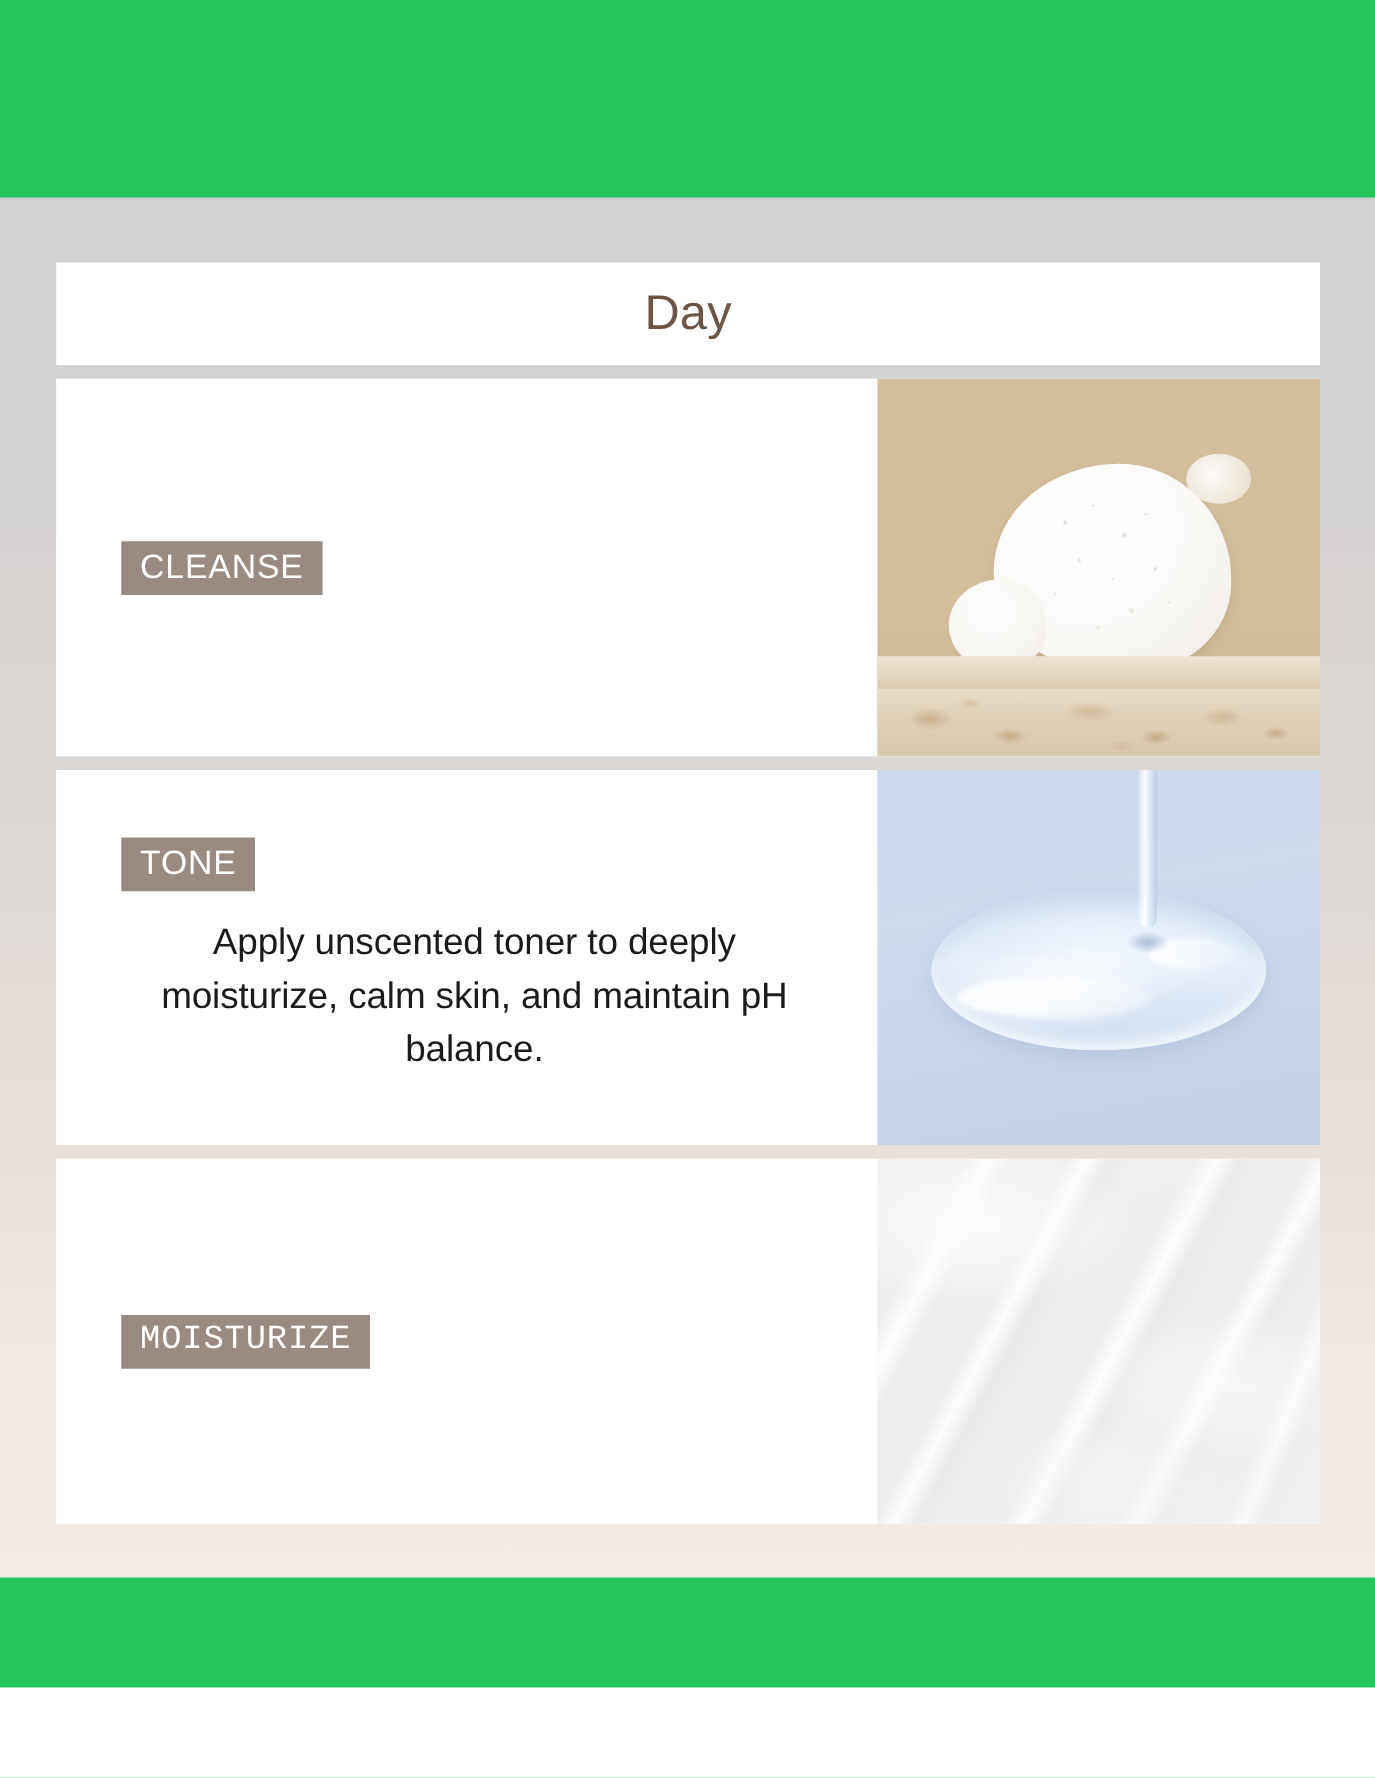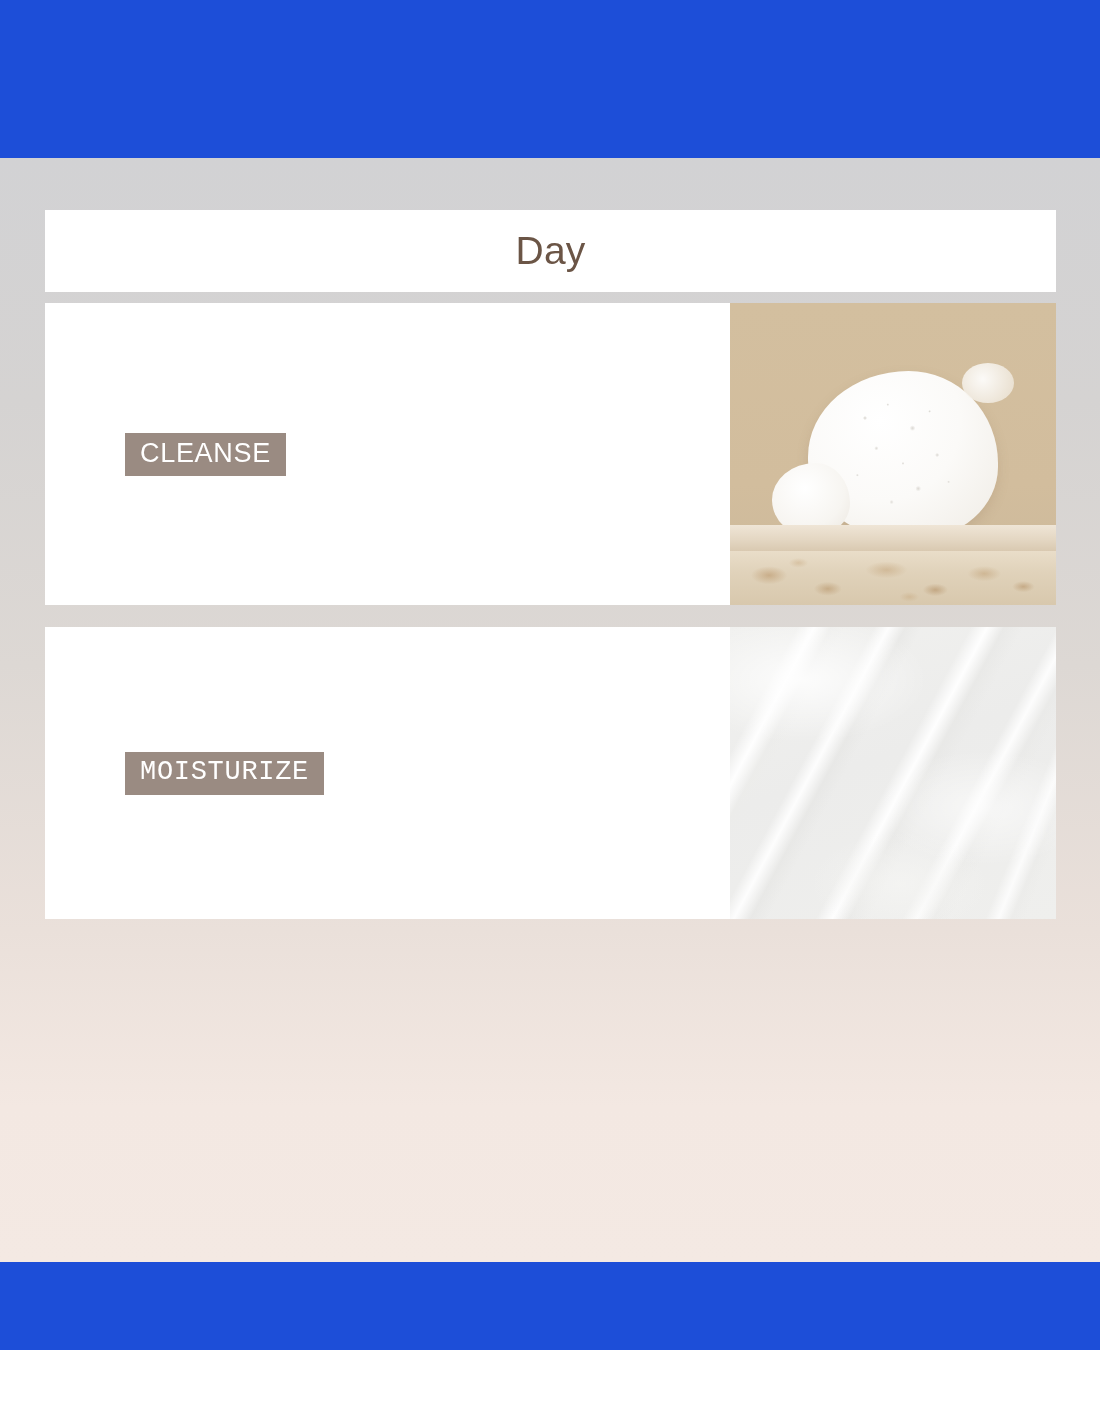--- a/index.html
+++ b/index.html
@@ -10,21 +10,21 @@
     background: #ffffff;
     font-family: "Liberation Sans", sans-serif;
     overflow: hidden;
   }
 
   
   .page {
     position: relative;
     width: 1100px;
     height: 1350px;
-    background: #1d4ed8;
+    background: #22c55e;
     text-align: center;
   }
 
   
   .backdrop {
     position: absolute;
     left: 0;
     top: 158px;
     width: 1100px;
     height: 1104px;
@@ -68,21 +68,20 @@
     overflow: hidden;
   }
   .step-text {
     width: 657px;
     flex: 0 0 657px;
     background: #ffffff;
     padding: 0 40px 0 52px;
     display: flex;
     flex-direction: column;
     justify-content: center;
-    margin-left: 28px;
   }
   .badge {
     align-self: flex-start;
     background: #9a8b82;
     color: #ffffff;
     font-size: 27px;
     font-weight: 400;
     letter-spacing: .7px;
     padding: 7px 15px 9px 15px;
     line-height: 1;
@@ -262,20 +261,31 @@
       <div class="step-media ph-foam">
         <div class="foam"></div>
         <div class="bubbles"></div>
         <div class="ledge-top"></div>
         <div class="ledge-face"></div>
       </div>
     </div>
 
     <div class="gap"></div>
 
+    <div class="step row-tone">
+      <div class="step-text">
+        <div class="badge">TONE</div>
+        <div class="desc">Apply unscented toner to deeply moisturize, calm skin, and maintain pH balance.</div>
+      </div>
+      <div class="step-media ph-toner">
+        <div class="pool"></div>
+        <div class="stream"></div>
+        <div class="impact"></div>
+      </div>
+    </div>
 
     <div class="gap"></div>
 
     <div class="step row-moisturize">
       <div class="step-text">
         <div class="badge">MOISTURIZE</div>
       </div>
       <div class="step-media ph-cream">
         <div class="swirl"></div>
         <div class="sheen"></div>

